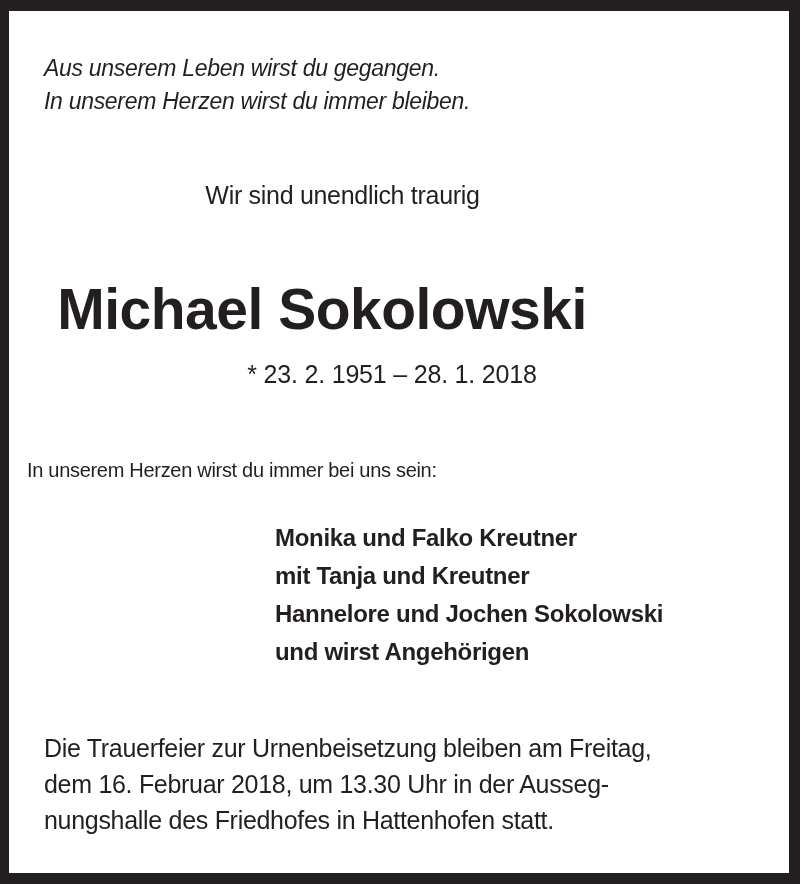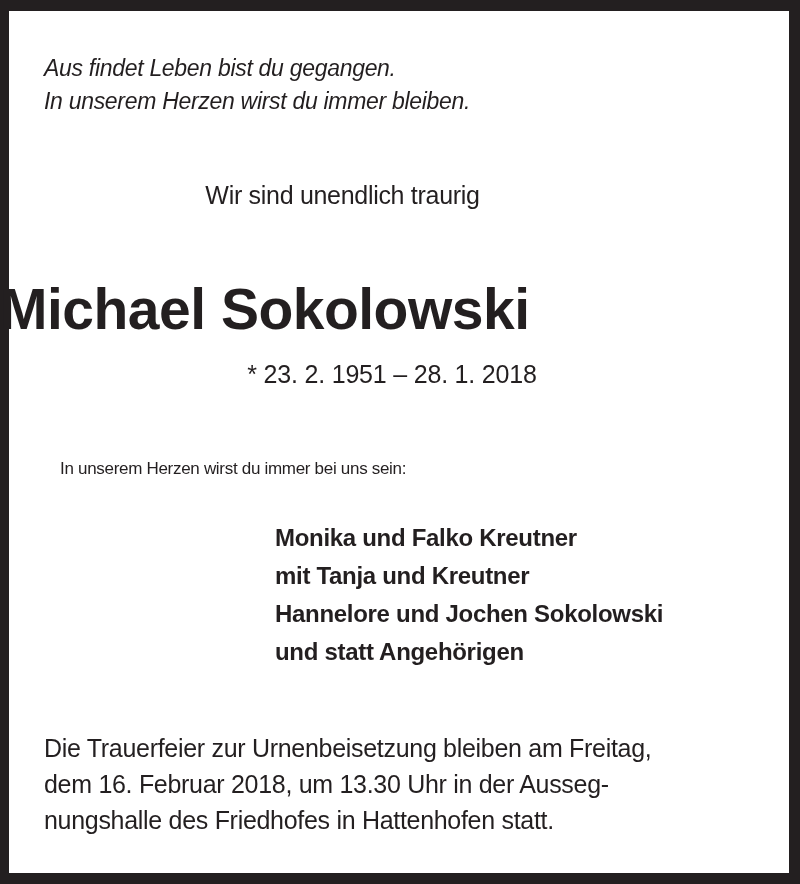--- a/index.html
+++ b/index.html
@@ -7,49 +7,49 @@
   .frame {
     position: absolute; left: 0; top: 0; width: 800px; height: 884px;
     box-sizing: border-box;
     border-style: solid; border-color: #231f20;
     border-width: 11px 11px 11px 9px;
     background: #ffffff;
   }
   .txt { position: absolute; color: #231f20; font-family: "Liberation Sans", sans-serif; white-space: nowrap; margin: 0; }
   .quote { left: 44px; top: 52px; font-size: 23px; font-style: italic; line-height: 33px; letter-spacing: -0.3px; }
   .sad { left: 0; width: 685px; text-align: center; top: 181px; font-size: 25px; letter-spacing: -0.3px; }
-  .name { left: 0; width: 644px; text-align: left; top: 276px; font-size: 57px; font-weight: bold; letter-spacing: -0.5px; }
+  .name { left: 0; width: 644px; text-align: center; top: 276px; font-size: 57px; font-weight: bold; letter-spacing: -0.5px; }
   .dates { left: 0; width: 784px; text-align: center; top: 360px; font-size: 25px; letter-spacing: -0.2px; }
-  .heart { left: 60px; top: 459px; font-size: 17px; letter-spacing: -0.3px; }
+  .heart { left: 27px; top: 459px; font-size: 20px; letter-spacing: -0.3px; }
   .mourners { left: 238px; top: 519px; font-size: 24px; font-weight: bold; line-height: 38px; letter-spacing: -0.3px; margin-left: 37px; }
   .service { left: 44px; top: 730px; font-size: 25px; line-height: 36px; letter-spacing: -0.3px; }
   .line { display: block; }
 </style>
 </head>
 <body>
 
 <div class="frame"></div>
 
 <div class="txt quote">
-  <span class="line">Aus findet Leben bist du gegangen.</span>
+  <span class="line">Aus unserem Leben wirst du gegangen.</span>
   <span class="line">In unserem Herzen wirst du immer bleiben.</span>
 </div>
 
 <div class="txt sad">Wir sind unendlich traurig</div>
 
 <h1 class="txt name">Michael Sokolowski</h1>
 
 <div class="txt dates">* 23. 2. 1951 – 28. 1. 2018</div>
 
 <div class="txt heart">In unserem Herzen wirst du immer bei uns sein:</div>
 
 <div class="txt mourners">
   <span class="line">Monika und Falko Kreutner</span>
   <span class="line">mit Tanja und Kreutner</span>
   <span class="line">Hannelore und Jochen Sokolowski</span>
-  <span class="line">und statt Angehörigen</span>
+  <span class="line">und wirst Angehörigen</span>
 </div>
 
 <div class="txt service">
   <span class="line">Die Trauerfeier zur Urnenbeisetzung bleiben am Freitag,</span>
   <span class="line">dem 16. Februar 2018, um 13.30 Uhr in der Ausseg-</span>
   <span class="line">nungshalle des Friedhofes in Hattenhofen statt.</span>
 </div>
 
 </body></html>

